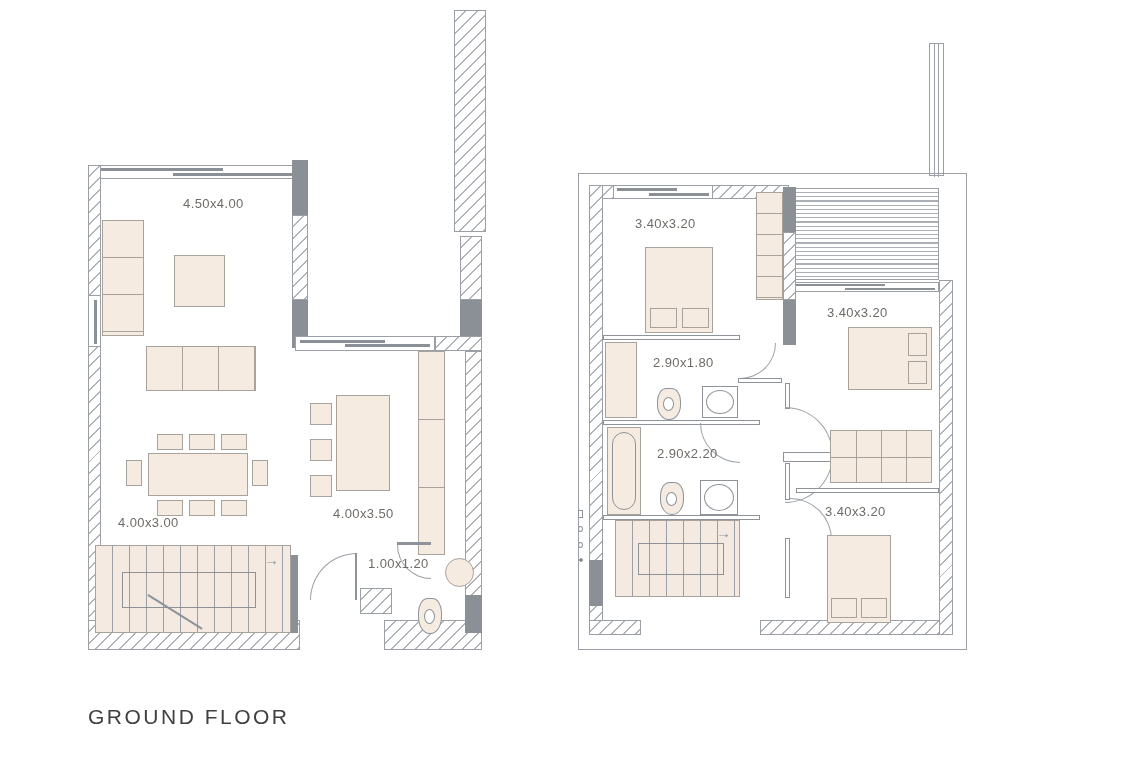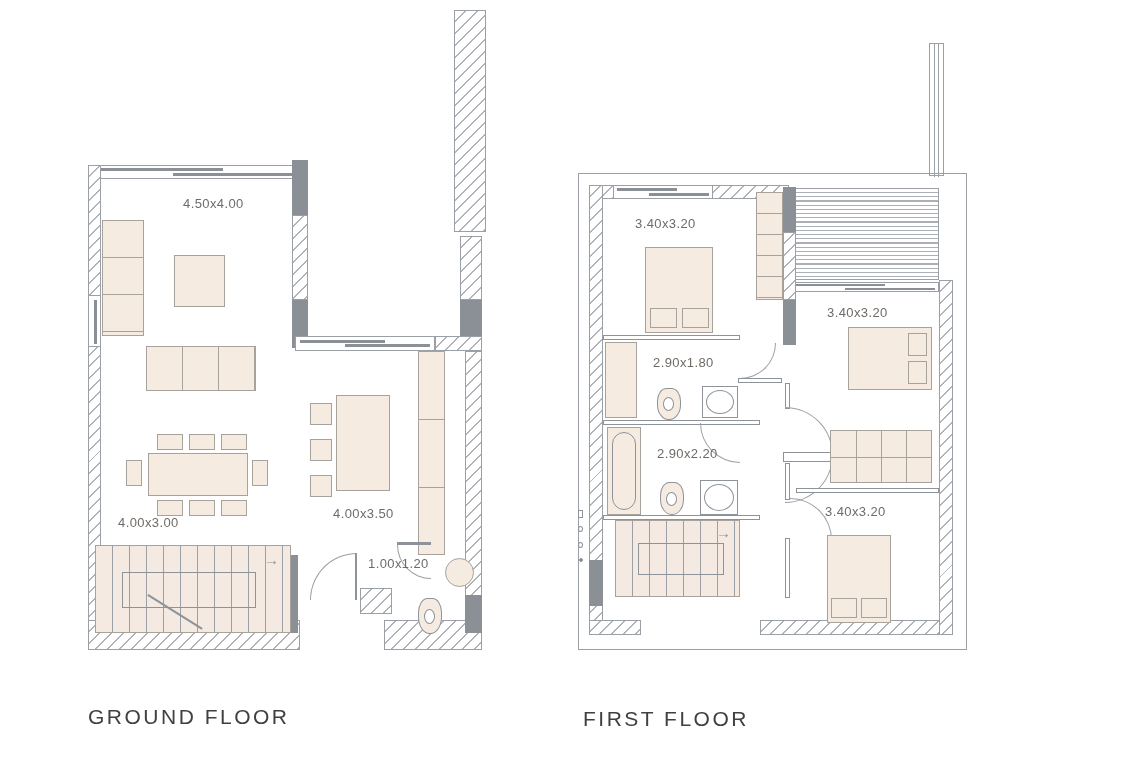--- a/index.html
+++ b/index.html
@@ -216,16 +216,15 @@
     <div class="symbol circle" style="left:3px;top:486px;width:5px;height:6px;"></div>
     <div class="symbol circle" style="left:3px;top:502px;width:5px;height:6px;"></div>
     <div class="symbol circle" style="left:4px;top:518px;width:4px;height:4px;background:#8e939a;"></div>
 
     <div class="label" style="left:60px;top:176px;">3.40x3.20</div>
     <div class="label" style="left:78px;top:315px;">2.90x1.80</div>
     <div class="label" style="left:252px;top:265px;">3.40x3.20</div>
     <div class="label" style="left:82px;top:406px;">2.90x2.20</div>
     <div class="label" style="left:250px;top:464px;">3.40x3.20</div>
 
-    <div class="title" style="left:8px;top:667px;">FIRST FLOOR</div>
   </section>
 
 </div>
 
 </body></html>

